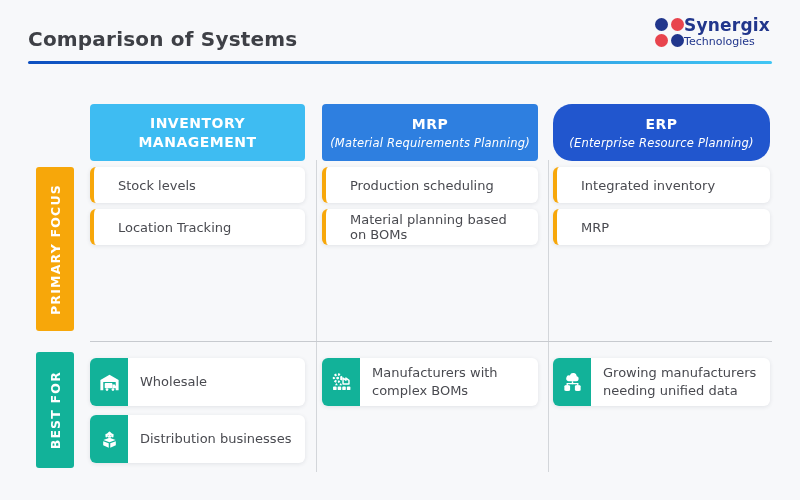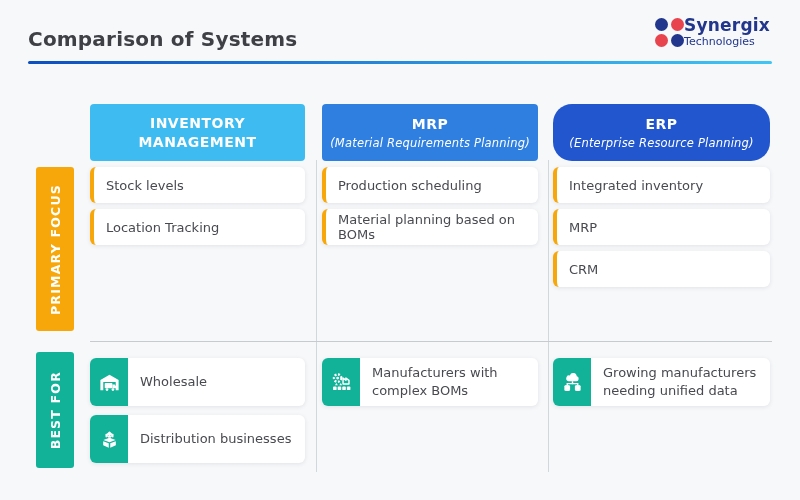--- a/index.html
+++ b/index.html
@@ -50,21 +50,21 @@
 
   .vline{position:absolute;top:160px;height:312px;width:1px;background:#D3D6DA;}
   .vline.v1{left:316px;}
   .vline.v2{left:548px;}
   .hline{position:absolute;left:90px;top:341px;width:682px;height:1px;background:#C7CACF;}
 
   .focus-col{position:absolute;top:167px;display:flex;flex-direction:column;gap:6px;}
   .focus-card{
     height:36px;box-sizing:border-box;background:#fff;border-radius:6px;
     border-left:4px solid #F7A70A;box-shadow:0 1px 4px rgba(30,40,60,.10);
-    display:flex;align-items:center;padding:0 12px;
+    display:flex;align-items:center;padding:0 24px;
     font-size:13px;color:#494A50;
   }
 
   .best-col{position:absolute;top:358px;display:flex;flex-direction:column;gap:9px;}
   .best-card{
     min-height:48px;background:#fff;border-radius:6px;overflow:hidden;
     box-shadow:0 1px 4px rgba(30,40,60,.10);
     display:flex;align-items:stretch;
   }
   .icon-tile{
@@ -122,21 +122,20 @@
   <div class="focus-card">Stock levels</div>
   <div class="focus-card">Location Tracking</div>
 </div>
 <div class="focus-col col2">
   <div class="focus-card">Production scheduling</div>
   <div class="focus-card">Material planning based on BOMs</div>
 </div>
 <div class="focus-col col3">
   <div class="focus-card">Integrated inventory</div>
   <div class="focus-card">MRP</div>
-  <div class="focus-card">CRM</div>
 </div>
 
 <div class="best-col col1">
   <div class="best-card">
     <span class="icon-tile" style="background: rgb(18, 178, 153);">
       <svg viewBox="0 0 24 24" fill="#fff">
         <path d="M2.5 9.3 12 4l9.5 5.3V20h-3v-8.6h-13V20h-3V9.3z"></path>
         <rect x="7" y="12.6" width="8" height="5.4" rx="0.8"></rect>
         <path d="M15 14.2h2.5l1.4 1.9v2h-3.9z"></path>
         <circle cx="9.4" cy="19.4" r="1.4"></circle>

